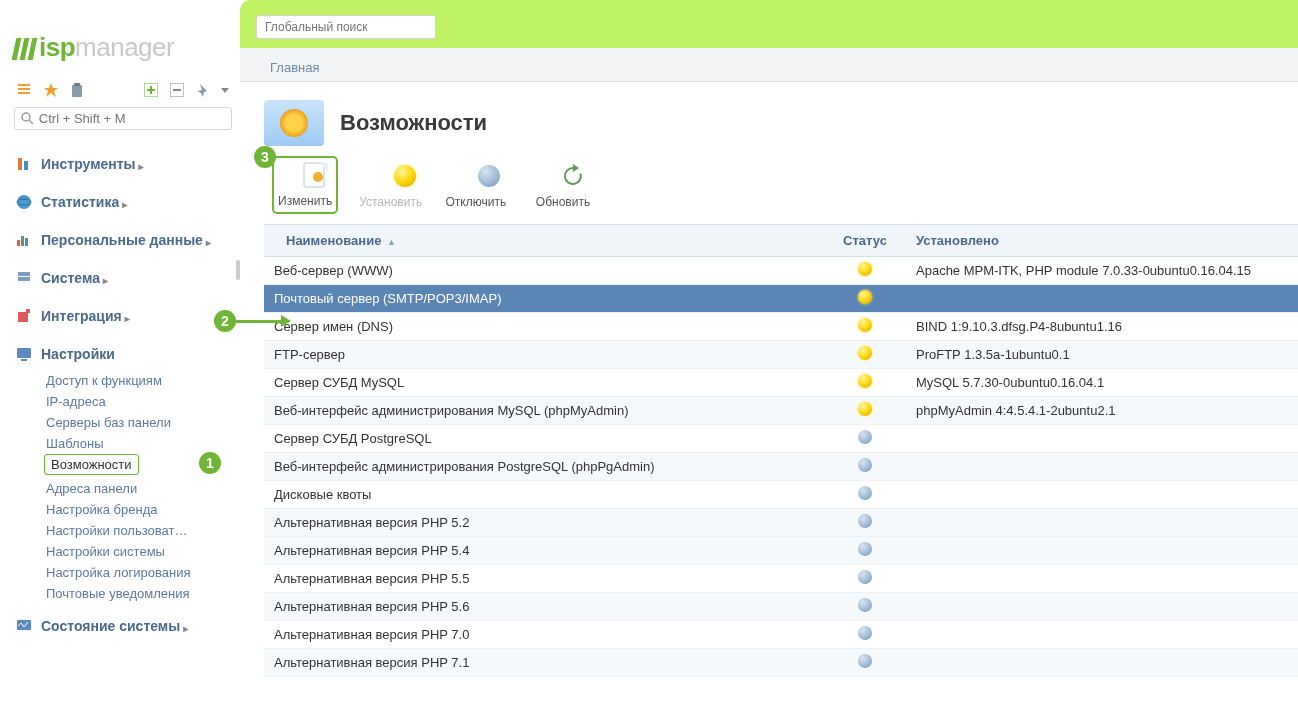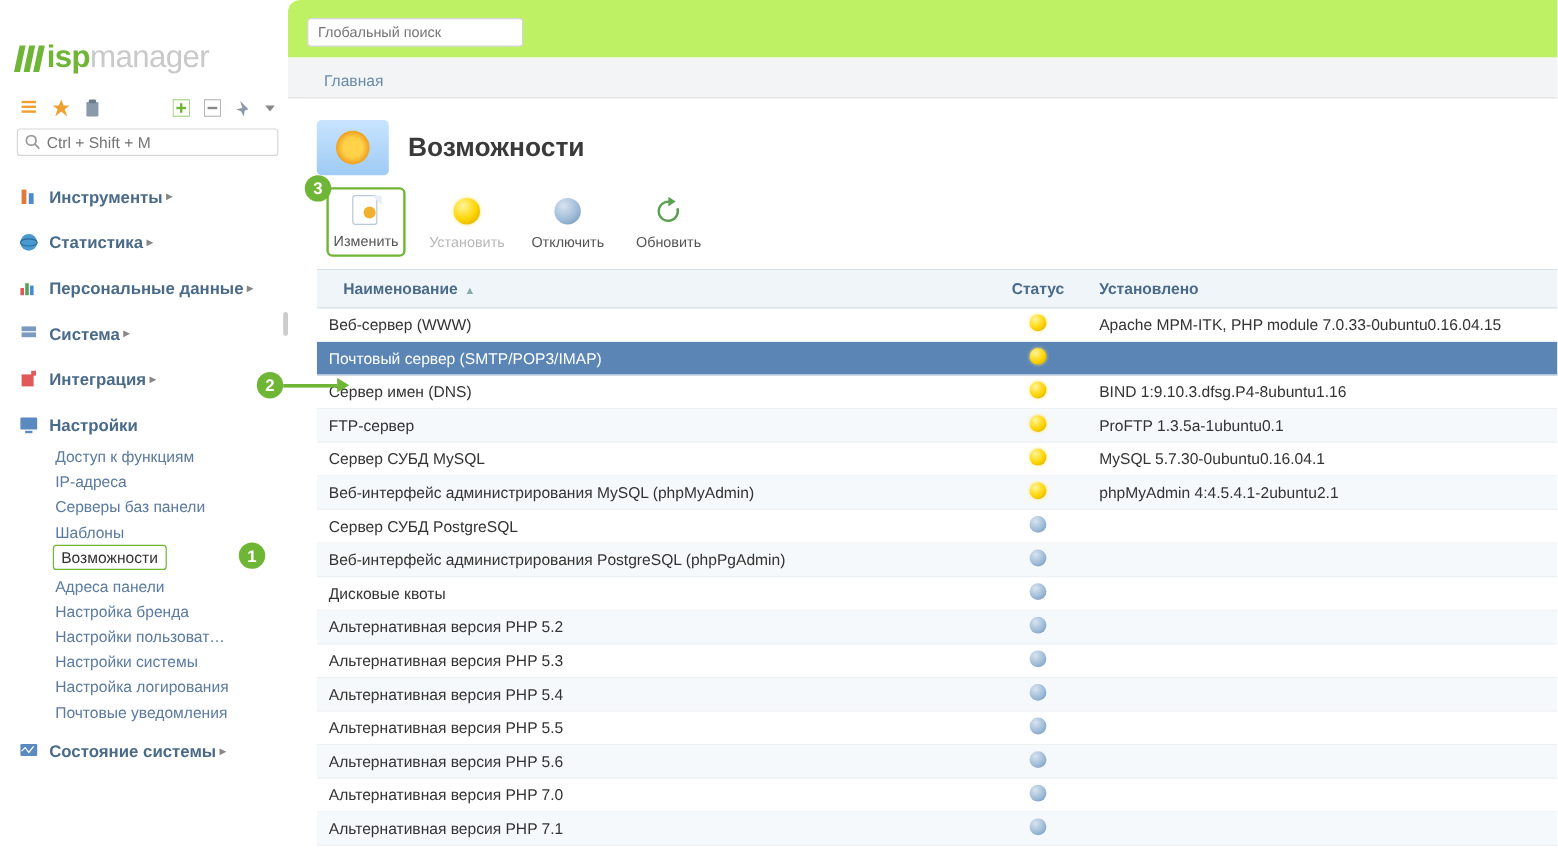--- a/index.html
+++ b/index.html
@@ -11,21 +11,21 @@
 .logo-isp .stripes { display: inline-flex; gap: 3px; margin-right: 4px; vertical-align: middle; }
 .logo-isp .stripes span { width: 5px; height: 22px; background: #6fb536; display: inline-block; transform: skewX(-12deg); }
 .logo-manager { color: #c9c9c9; font-size: 26px; font-weight: 300; letter-spacing: -0.5px; }
 .toolbar-row { display: flex; align-items: center; justify-content: space-between; margin-bottom: 8px; padding: 0 2px; }
 .tb-left, .tb-right { display: flex; gap: 8px; }
 .tb-icon { width: 18px; height: 18px; display: flex; align-items: center; justify-content: center; cursor: pointer; }
 .search-box { display: flex; align-items: center; border: 1px solid #d8d8d8; border-radius: 3px; padding: 3px 6px; margin-bottom: 18px; }
 .search-box svg { margin-right: 6px; }
 .search-box input { border: none; outline: none; font-size: 13px; width: 100%; color: #7a7a7a; }
 .menu-group { margin-bottom: 6px; }
-.menu-header { display: flex; align-items: center; padding: 8px 2px; cursor: pointer; color: #4a6a8a; font-weight: 600; font-size: 14px; }
+.menu-header { display: flex; align-items: flex-end; padding: 8px 2px; cursor: pointer; color: #4a6a8a; font-weight: 600; font-size: 14px; }
 .menu-header .m-icon { width: 18px; margin-right: 7px; display: flex; align-items: center; }
 .menu-header .caret { font-size: 10px; color: #888; margin-left: 3px; }
 .submenu { padding-left: 30px; }
 .sub-item { display: block; padding: 3px 0 3px 2px; color: #5a7aa0; cursor: pointer; font-size: 13px; white-space: nowrap; overflow: hidden; text-overflow: ellipsis; }
 .sub-item.active { border: 1px solid #6fb536; border-radius: 3px; padding: 2px 6px; color: #333; display: inline-block; }
 .badge-circle { display: inline-flex; width: 22px; height: 22px; border-radius: 50%; background: #6fb536; color: #fff; font-weight: bold; align-items: center; justify-content: center; font-size: 14px; position: absolute; }
 .badge1 { left: 155px; }
 .badge-arrow { position: absolute; display: flex; align-items: center; }
 .arrow-line { height: 3px; background: #6fb536; }
 .arrow-head { width: 0; height: 0; border-top: 6px solid transparent; border-bottom: 6px solid transparent; border-left: 10px solid #6fb536; }
@@ -36,21 +36,21 @@
 .tabs { display: flex; background: #f2f4f6; padding-left: 16px; height: 34px; align-items: flex-end; border-bottom: 1px solid #e0e0e0; }
 .tab { padding: 7px 14px 6px; font-size: 13px; color: #6a8aaa; cursor: pointer; border-top-left-radius: 5px; border-top-right-radius: 5px; background:#f2f4f6; }
 .tab.active { background: #fff; border: 1px solid #e0e0e0; border-bottom: 1px solid #fff; color: #333; position: relative; top: 1px; }
 .tab .tab-close { color: #aaa; margin-left: 5px; font-size: 11px; }
 .page { padding: 18px 0 0 24px; }
 .page-head { display: flex; align-items: center; margin-bottom: 10px; }
 .page-icon { width: 60px; height: 46px; background: linear-gradient(#c9e4ff,#9ecbf5); border-radius: 4px; position: relative; margin-right: 16px; display:flex; align-items:center; justify-content:center; }
 .gear-big { width: 28px; height: 28px; background: radial-gradient(circle,#ffd24a 40%,#f0a020 70%); border-radius: 50%; position: relative; }
 .page-title { font-size: 22px; font-weight: 600; color: #3a3a3a; }
 .actions { display: flex; gap: 18px; margin-left: 8px; align-items:center; position:relative; }
-.action { display: flex; flex-direction: column; align-items: center; cursor: pointer; font-size: 12px; color: #555; min-width:66px; }
+.action { display: flex; flex-direction: column; align-items: flex-end; cursor: pointer; font-size: 12px; color: #555; min-width:66px; }
 .action .a-icon { width: 34px; height: 30px; margin-bottom: 4px; display:flex; align-items:center; justify-content:center; }
 .action.dim { color: #b8b8b8; }
 .action.boxed { border: 2px solid #6fb536; border-radius: 5px; padding: 2px 4px 4px; }
 .table-wrap { margin-top: 10px; }
 .thead { display: flex; background: #f0f5f9; border-top: 1px solid #d8e0e8; border-bottom: 1px solid #d8e0e8; }
 .th { padding: 8px 10px; color: #4a6a8a; font-weight: 600; font-size: 13px; }
 .col-name { flex: 0 0 560px; padding-left: 22px; }
 .col-status { flex: 0 0 82px; text-align: center; }
 .col-installed { flex: 1; }
 .sort-asc { font-size: 9px; color: #8aa; margin-left: 2px; }
@@ -334,25 +334,20 @@
             <div class="trow">
               <div class="td col-name">Дисковые квоты</div>
               <div class="td col-status" style="text-align: center;"><span class="bulb bulb-off"></span></div>
               <div class="td col-installed"></div>
             </div>
             <div class="trow alt">
               <div class="td col-name">Альтернативная версия PHP 5.2</div>
               <div class="td col-status" style="text-align: center;"><span class="bulb bulb-off"></span></div>
               <div class="td col-installed"></div>
             </div>
-            <div class="trow">
-              <div class="td col-name">Альтернативная версия PHP 5.3</div>
-              <div class="td col-status" style="text-align: center;"><span class="bulb bulb-off"></span></div>
-              <div class="td col-installed"></div>
-            </div>
             <div class="trow alt">
               <div class="td col-name">Альтернативная версия PHP 5.4</div>
               <div class="td col-status" style="text-align: center;"><span class="bulb bulb-off"></span></div>
               <div class="td col-installed"></div>
             </div>
             <div class="trow">
               <div class="td col-name">Альтернативная версия PHP 5.5</div>
               <div class="td col-status" style="text-align: center;"><span class="bulb bulb-off"></span></div>
               <div class="td col-installed"></div>
             </div>

